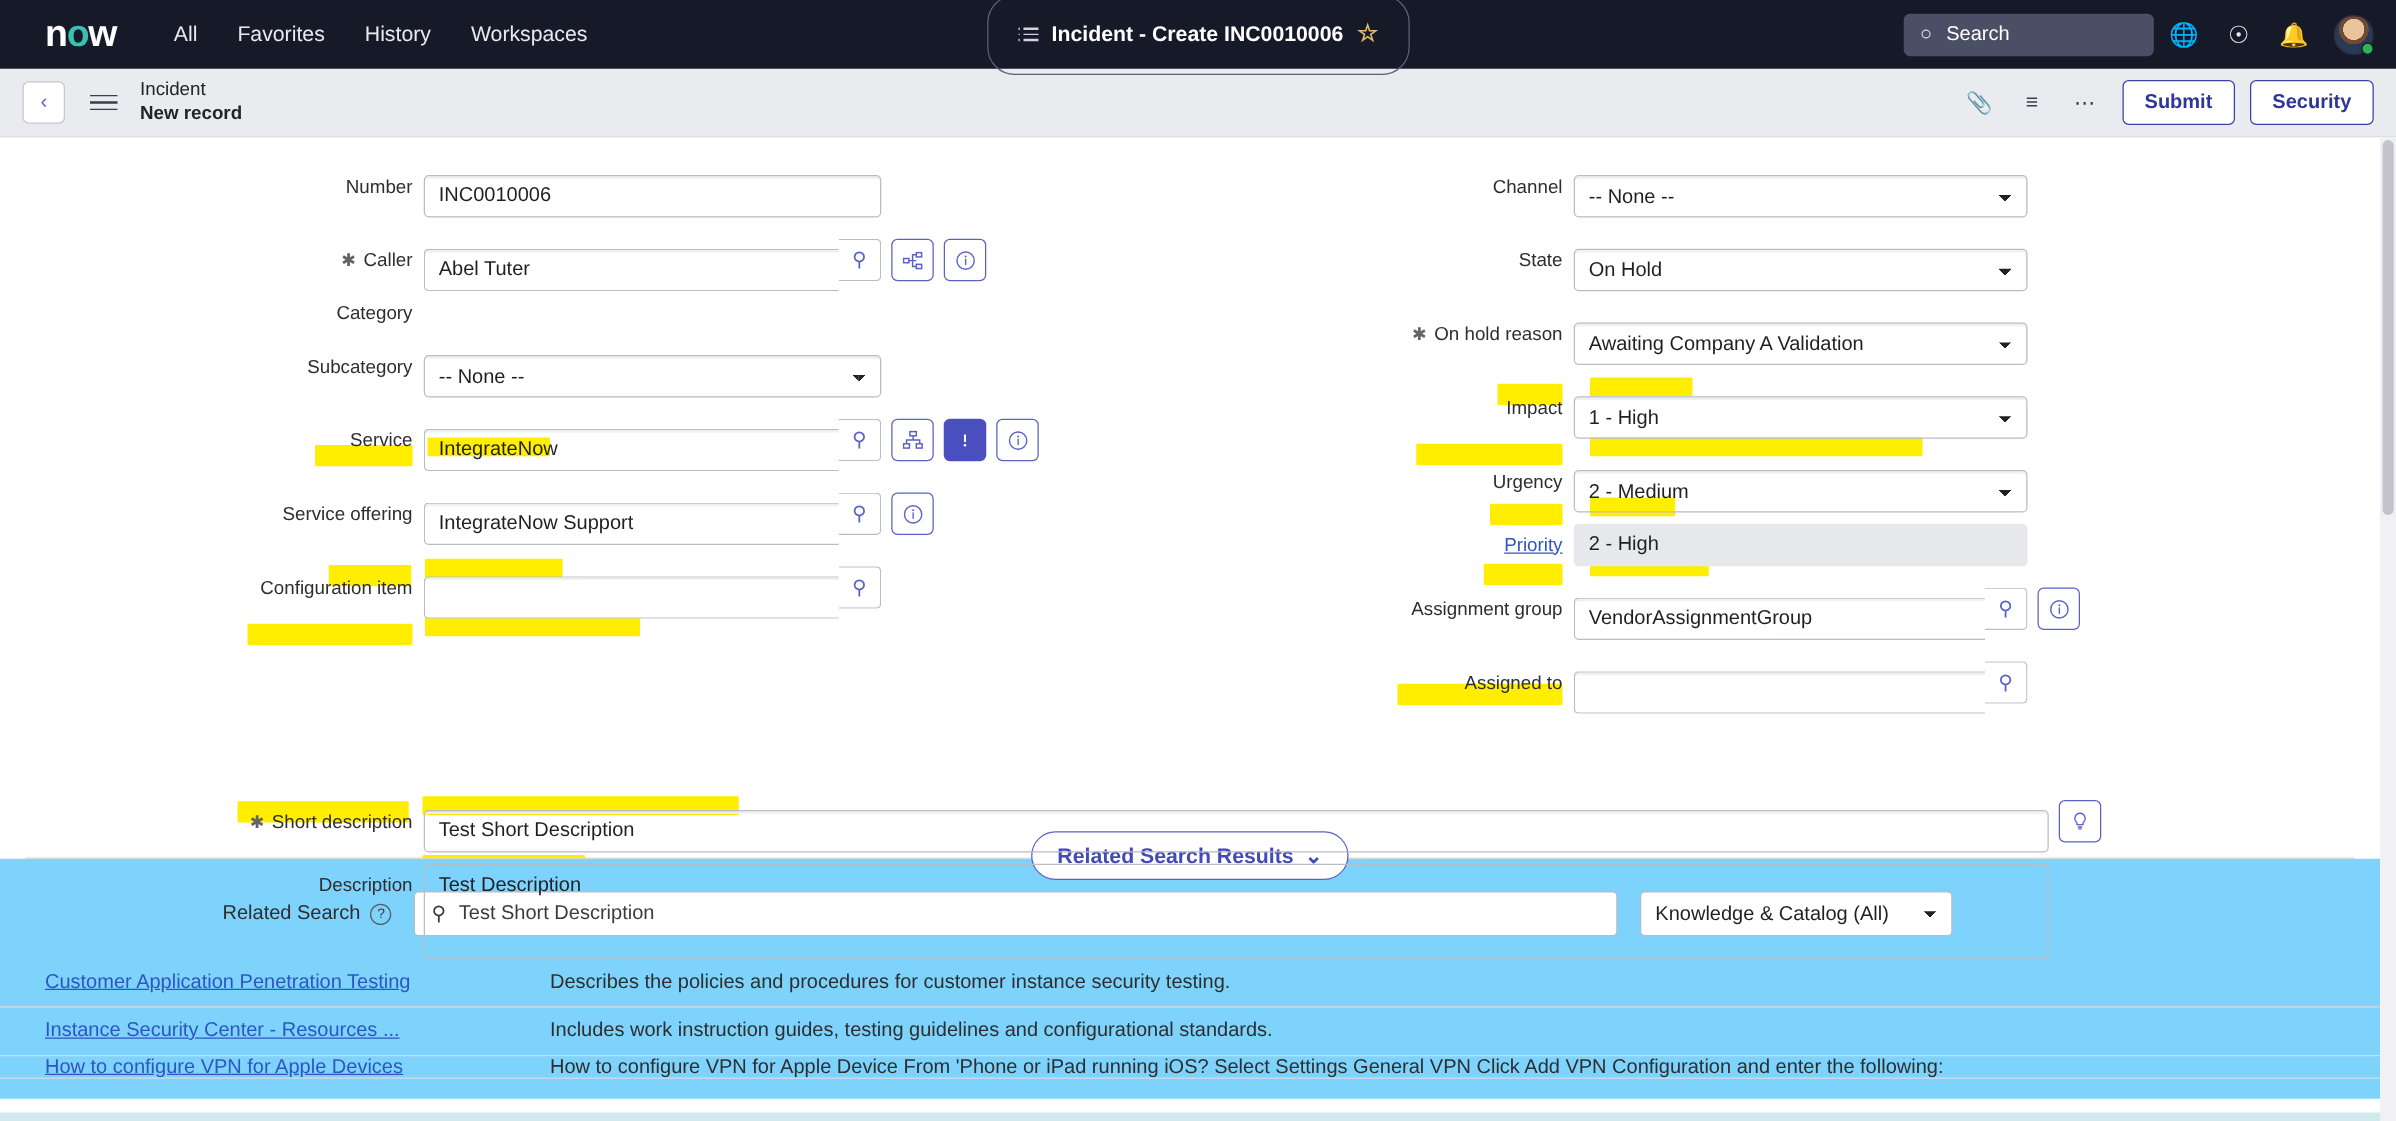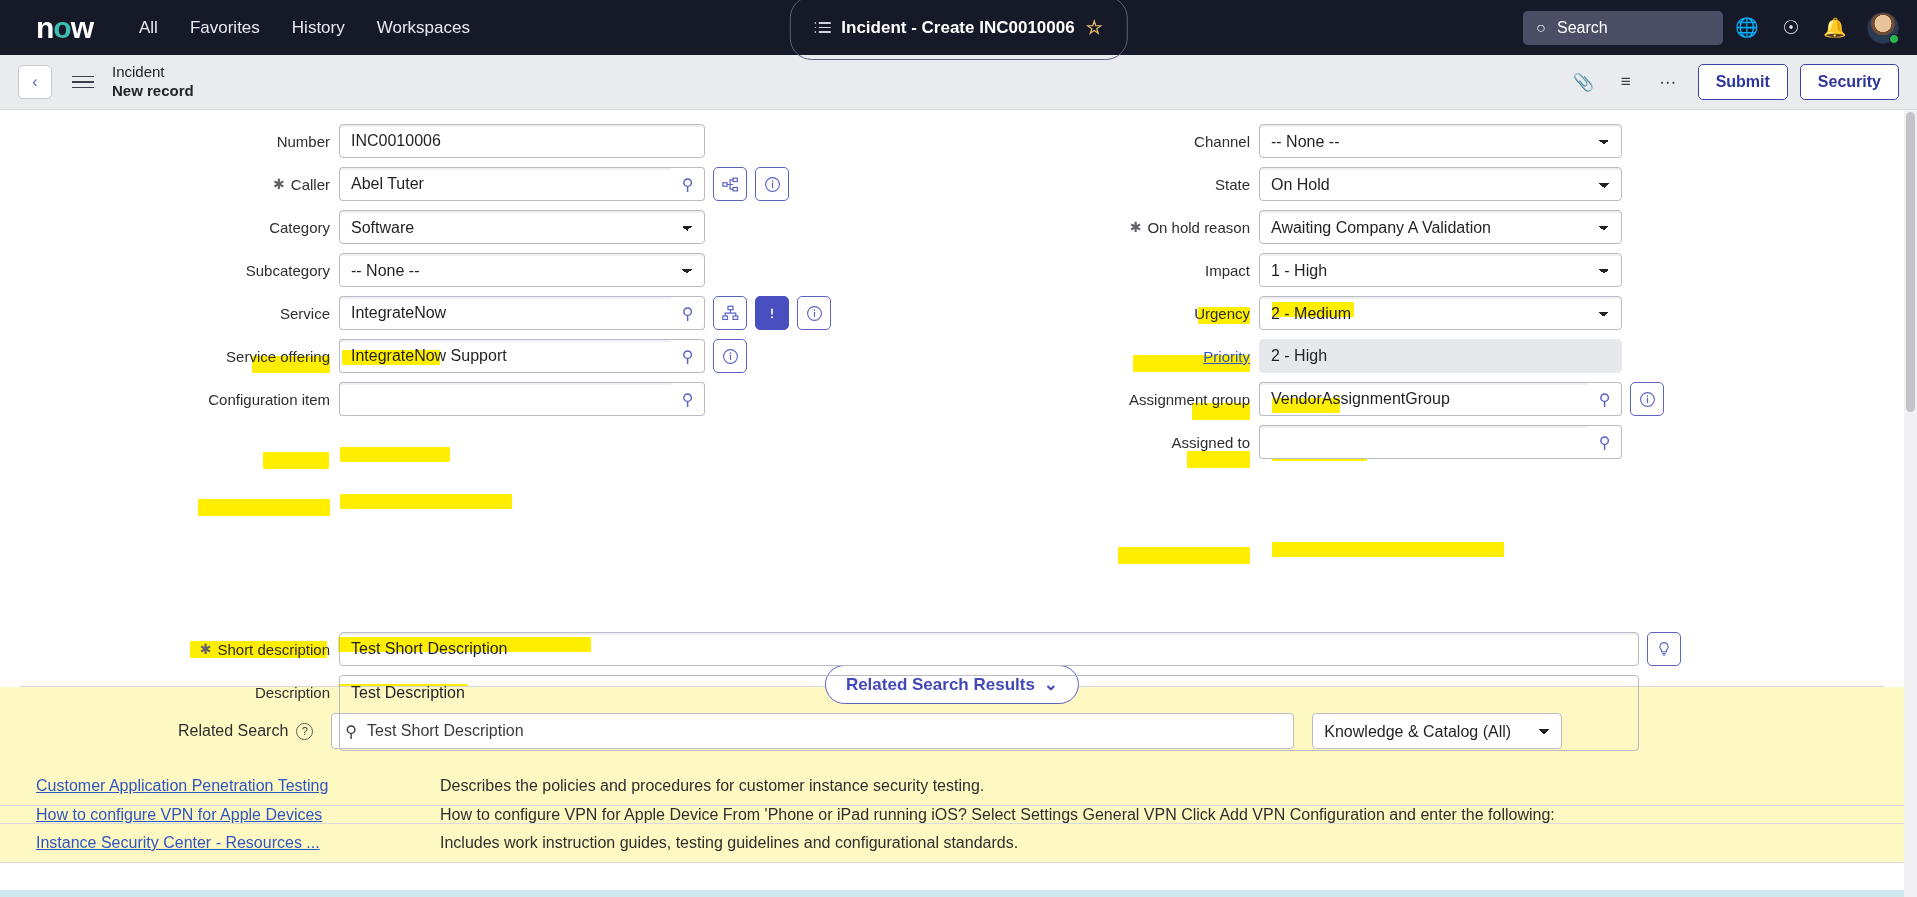--- a/index.html
+++ b/index.html
@@ -95,21 +95,21 @@
     display:flex; align-items:center; justify-content:flex-end; gap:6px;
   }
   .req { color:#62636b; font-size:14px; }
 
   .ctrl {
     height:34px; border:1px solid #b9bcc4; border-radius:4px; background:#fff;
     display:flex; align-items:center; padding:0 11px; font-size:16px;
     color:#1f2024; position:relative; overflow:hidden;
   }
   .ctrl.grey { background:#e7e8eb; border-color:#e7e8eb; }
-  .ctrl-top { box-shadow: inset 0 2px 0 #eef0f2; }
+  .ctrl-top { box-shadow: inset 0 2px 0 #eef0f2; margin-top: 16px; }
   select.ctrl {
     -webkit-appearance:none; appearance:none; cursor:pointer;
     background-image:
       linear-gradient(45deg, transparent 50%, #222 50%),
       linear-gradient(135deg, #222 50%, transparent 50%);
     background-position: calc(100% - 17px) 15px, calc(100% - 12px) 15px;
     background-size:5px 5px, 5px 5px;
     background-repeat:no-repeat;
     font-family:"Liberation Sans", sans-serif;
   }
@@ -143,21 +143,21 @@
   
   .divider-wrap {
     position:relative; height:1px; background:#d5d7dd; margin:0 20px;
   }
   .rsr-btn {
     position:absolute; left:50%; top:-21px; transform:translateX(-50%);
     border:1px solid #5b62c4; color:#4349b8; background:#fff;
     border-radius:22px; padding:8px 20px; font-size:17px; font-weight:bold;
     display:flex; align-items:center; gap:9px; cursor:pointer; white-space:nowrap;
   }
-  .rs-panel { background:#fef9c3; padding:26px 0 0 0; }
+  .rs-panel { background:#7dd3fc; padding:26px 0 16px 0; }
   .rs-row { display:flex; align-items:center; padding:0 0 0 178px; }
   .rs-lbl { font-size:16px; color:#2e2e2e; display:flex; align-items:center; gap:8px; }
   .help-c {
     width:17px; height:17px; border:1px solid #5a5c66; border-radius:50%;
     font-size:11px; display:flex; align-items:center; justify-content:center; color:#3c3e48;
   }
   .rs-input {
     margin-left:18px; width:963px; height:36px; background:#fff;
     border:1px solid #b9bcc4; border-radius:4px; display:flex; align-items:center;
     gap:10px; padding:0 13px; font-size:16px; color:#3a3b40;
@@ -293,23 +293,20 @@
         <svg width="19" height="19" viewBox="0 0 22 22" fill="none" stroke="#5b62c4" stroke-width="1.3">
           <circle cx="11" cy="11" r="8"></circle>
             <path d="M11 9.6v5" stroke-linecap="round"></path>
             <circle cx="11" cy="7.1" r="0.9" fill="#5b62c4" stroke="none"></circle>
         </svg>
       </div>
     </div>
 
     <div class="row">
       <div class="lbl" style="width:330px;">Category</div>
-      <select class="ctrl ctrl-top" style="width:366px;margin-left:9px;background-color:transparent;">
-        <option>Software</option>
-      </select>
     </div>
 
     <div class="row">
       <div class="lbl" style="width:330px;">Subcategory</div>
       <select class="ctrl ctrl-top" style="width:366px;margin-left:9px;">
         <option>-- None --</option>
       </select>
     </div>
 
     <div class="row">
@@ -470,27 +467,27 @@
       <select class="ctrl rs-select">
         <option>Knowledge &amp; Catalog (All)</option>
       </select>
     </div>
 
     <div style="margin-top:18px;">
       <div class="res-row">
         <div class="res-link">Customer Application Penetration Testing</div>
         <div class="res-desc">Describes the policies and procedures for customer instance security testing.</div>
       </div>
+      <div class="res-row">
+        <div class="res-link">Instance Security Center - Resources ...</div>
+        <div class="res-desc">Includes work instruction guides, testing guidelines and configurational standards.</div>
+      </div>
       <div class="res-row res-clip">
         <div class="res-link">How to configure VPN for Apple Devices</div>
         <div class="res-desc">How to configure VPN for Apple Device From 'Phone or iPad running iOS? Select Settings General VPN Click Add VPN Configuration and enter the following:</div>
       </div>
-      <div class="res-row">
-        <div class="res-link">Instance Security Center - Resources ...</div>
-        <div class="res-desc">Includes work instruction guides, testing guidelines and configurational standards.</div>
-      </div>
     </div>
   </div>
 </div>
 
 <div class="bottom-strip"></div>
 <div class="scroll-track"></div>
 <div class="scroll-thumb"></div>
 
 </body></html>

